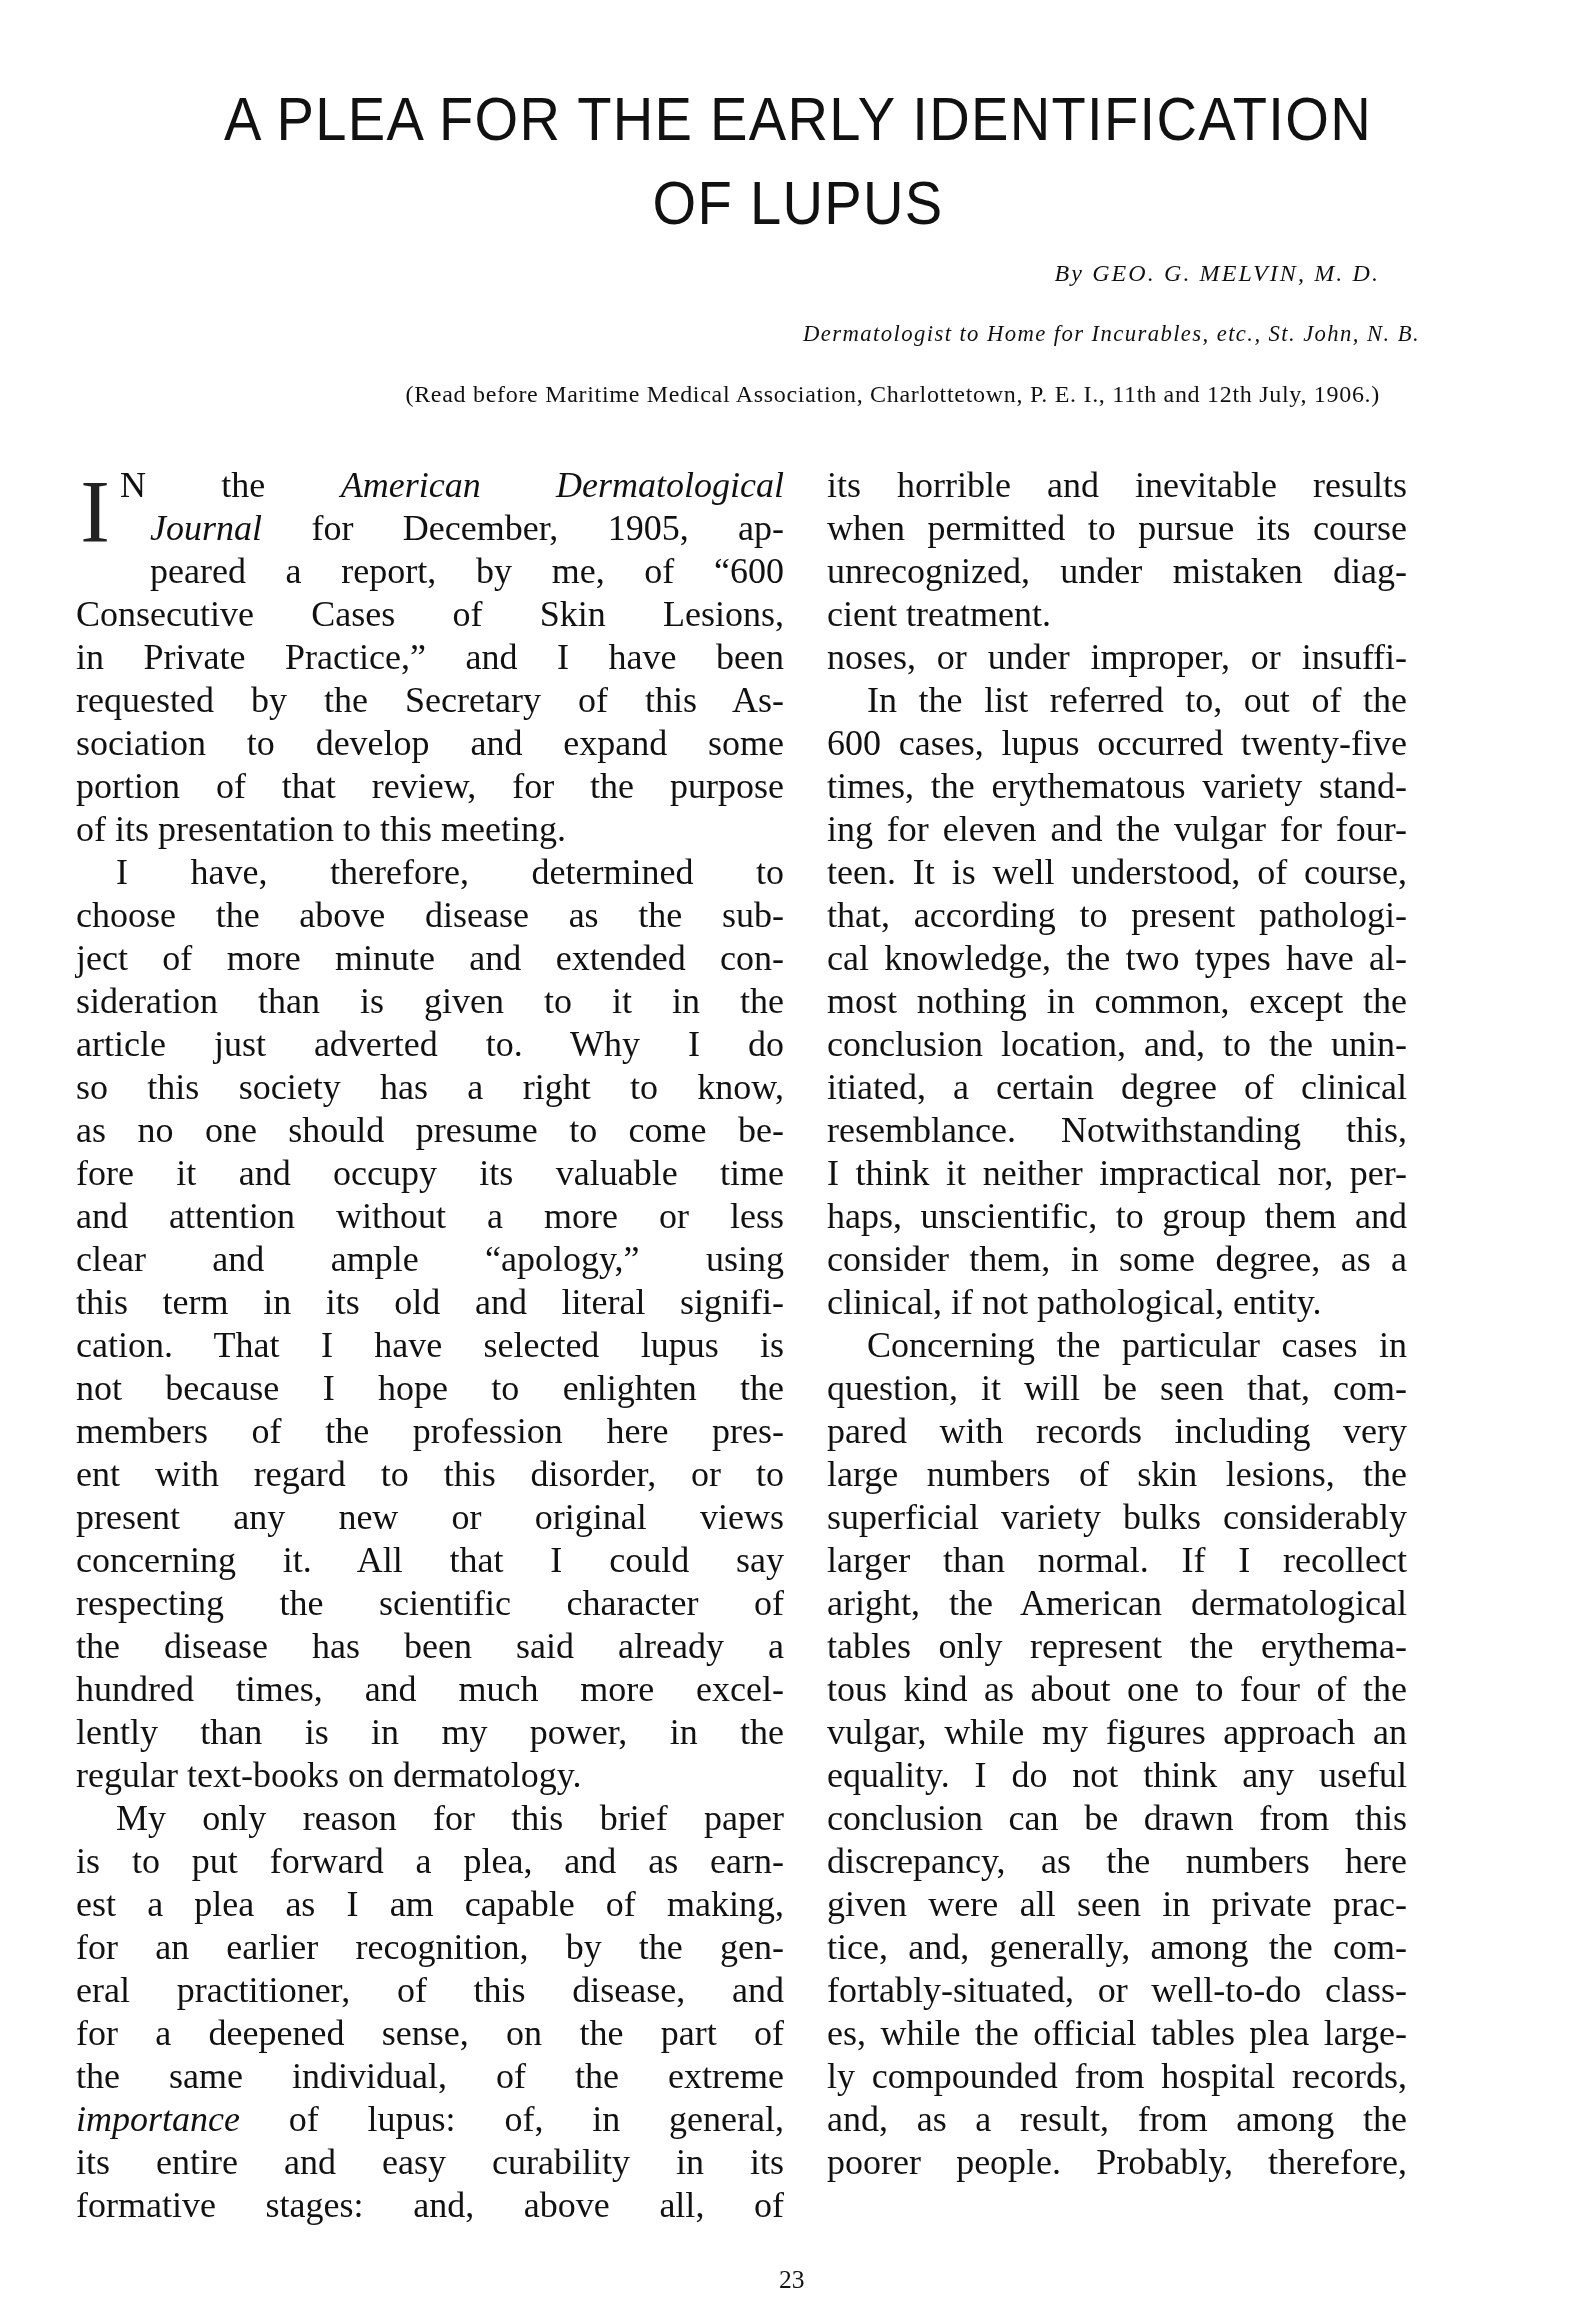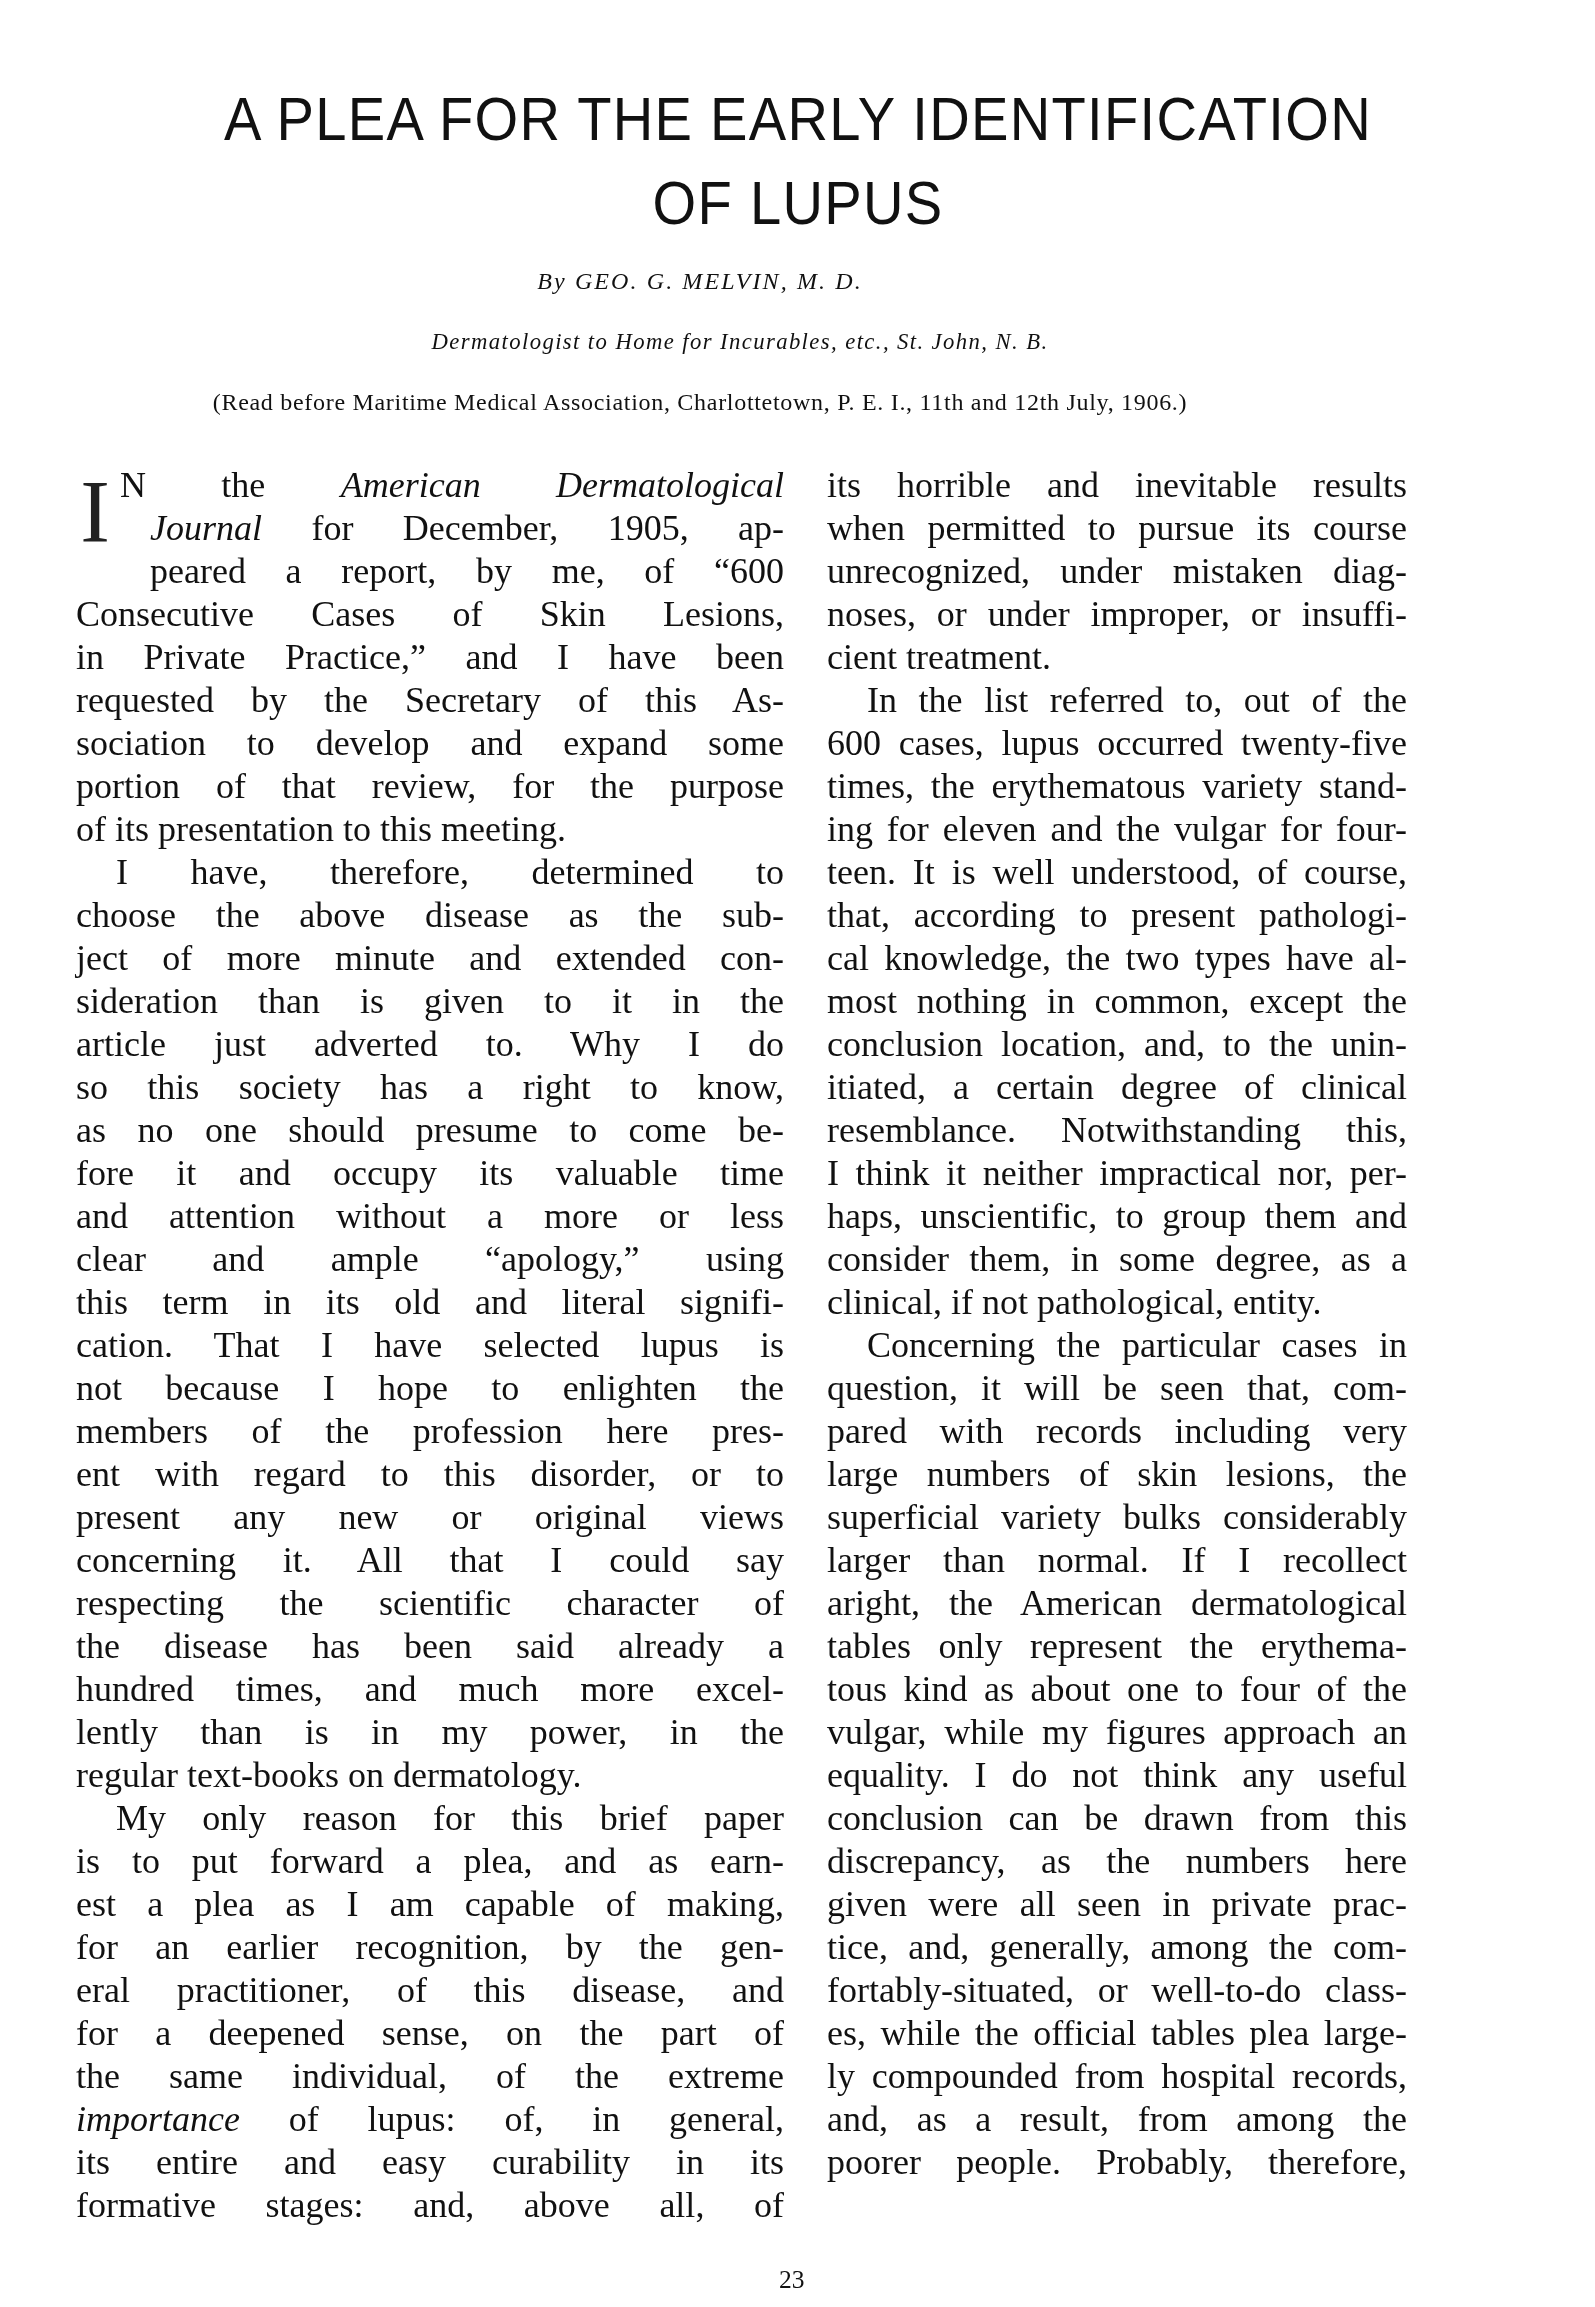--- a/index.html
+++ b/index.html
@@ -1,20 +1,20 @@
 <!DOCTYPE html>
 <html style="font-size:11.3px"><head>
 <meta charset="utf-8">
 <style>
   html, body { margin:0; padding:0; background:#ffffff; }
   body { width:1596px; height:2307px; position:relative; overflow:hidden; color:#111; font-family:"Liberation Serif","DejaVu Serif",serif; }
   .title { position:absolute; left:0; width:1596px; text-align:center; font-family:"Liberation Sans","DejaVu Sans",sans-serif; font-weight:normal; letter-spacing:1.4px; margin:0; transform:scaleX(0.92); transform-origin:center; }
   #t1 { top:84px; font-size:61px; }
   #t2 { top:168px; font-size:61px; }
-  .meta { position:absolute; left:0; width:1376px; text-align:center; margin:12px; }
+  .meta { position:absolute; left:0; width:1376px; text-align:right; margin:4px; }
   #byline { top:256px; font-size:24px; font-style:italic; letter-spacing:2.1px; }
   #affil { top:317px; font-size:22.7px; font-style:italic; letter-spacing:1.4px;padding-left:40px; }
   #readnote { top:377px; font-size:24px; letter-spacing:0.7px; }
   .col { position:absolute; top:464px; font-size:36px; line-height:43px; }
   #colL { left:76px; width:708px; }
   #colR { left:827px; width:580px; }
   .ln { display:block; text-align:justify; text-align-last:justify; white-space:nowrap; height:43px; overflow:visible; }
   .ln.last { text-align-last:left; }
   .ln.ind { padding-left:40px; }
   .ln.dropind { padding-left:74px; }
@@ -76,22 +76,22 @@
     <span class="ln"><span>for a deepened sense, on the part of</span></span>
     <span class="ln"><span>the same individual, of the extreme</span></span>
     <span class="ln"><span class="it">importance</span><span> of lupus: of, in general,</span></span>
     <span class="ln"><span>its entire and easy curability in its</span></span>
     <span class="ln"><span>formative stages: and, above all, of</span></span>
   </div>
 <div id="colR" class="col">
     <span class="ln"><span>its horrible and inevitable results</span></span>
     <span class="ln"><span>when permitted to pursue its course</span></span>
     <span class="ln"><span>unrecognized, under mistaken diag-</span></span>
+    <span class="ln last"><span>cient treatment.</span></span>
     <span class="ln"><span>noses, or under improper, or insuffi-</span></span>
-    <span class="ln last"><span>cient treatment.</span></span>
     <span class="ln ind"><span>In the list referred to, out of the</span></span>
     <span class="ln"><span>600 cases, lupus occurred twenty-five</span></span>
     <span class="ln"><span>times, the erythematous variety stand-</span></span>
     <span class="ln"><span>ing for eleven and the vulgar for four-</span></span>
     <span class="ln"><span>teen.  It is well understood, of course,</span></span>
     <span class="ln"><span>that, according to present pathologi-</span></span>
     <span class="ln"><span>cal knowledge, the two types have al-</span></span>
     <span class="ln"><span>most nothing in common, except the</span></span>
     <span class="ln"><span>conclusion location, and, to the unin-</span></span>
     <span class="ln"><span>itiated, a certain degree of clinical</span></span>

